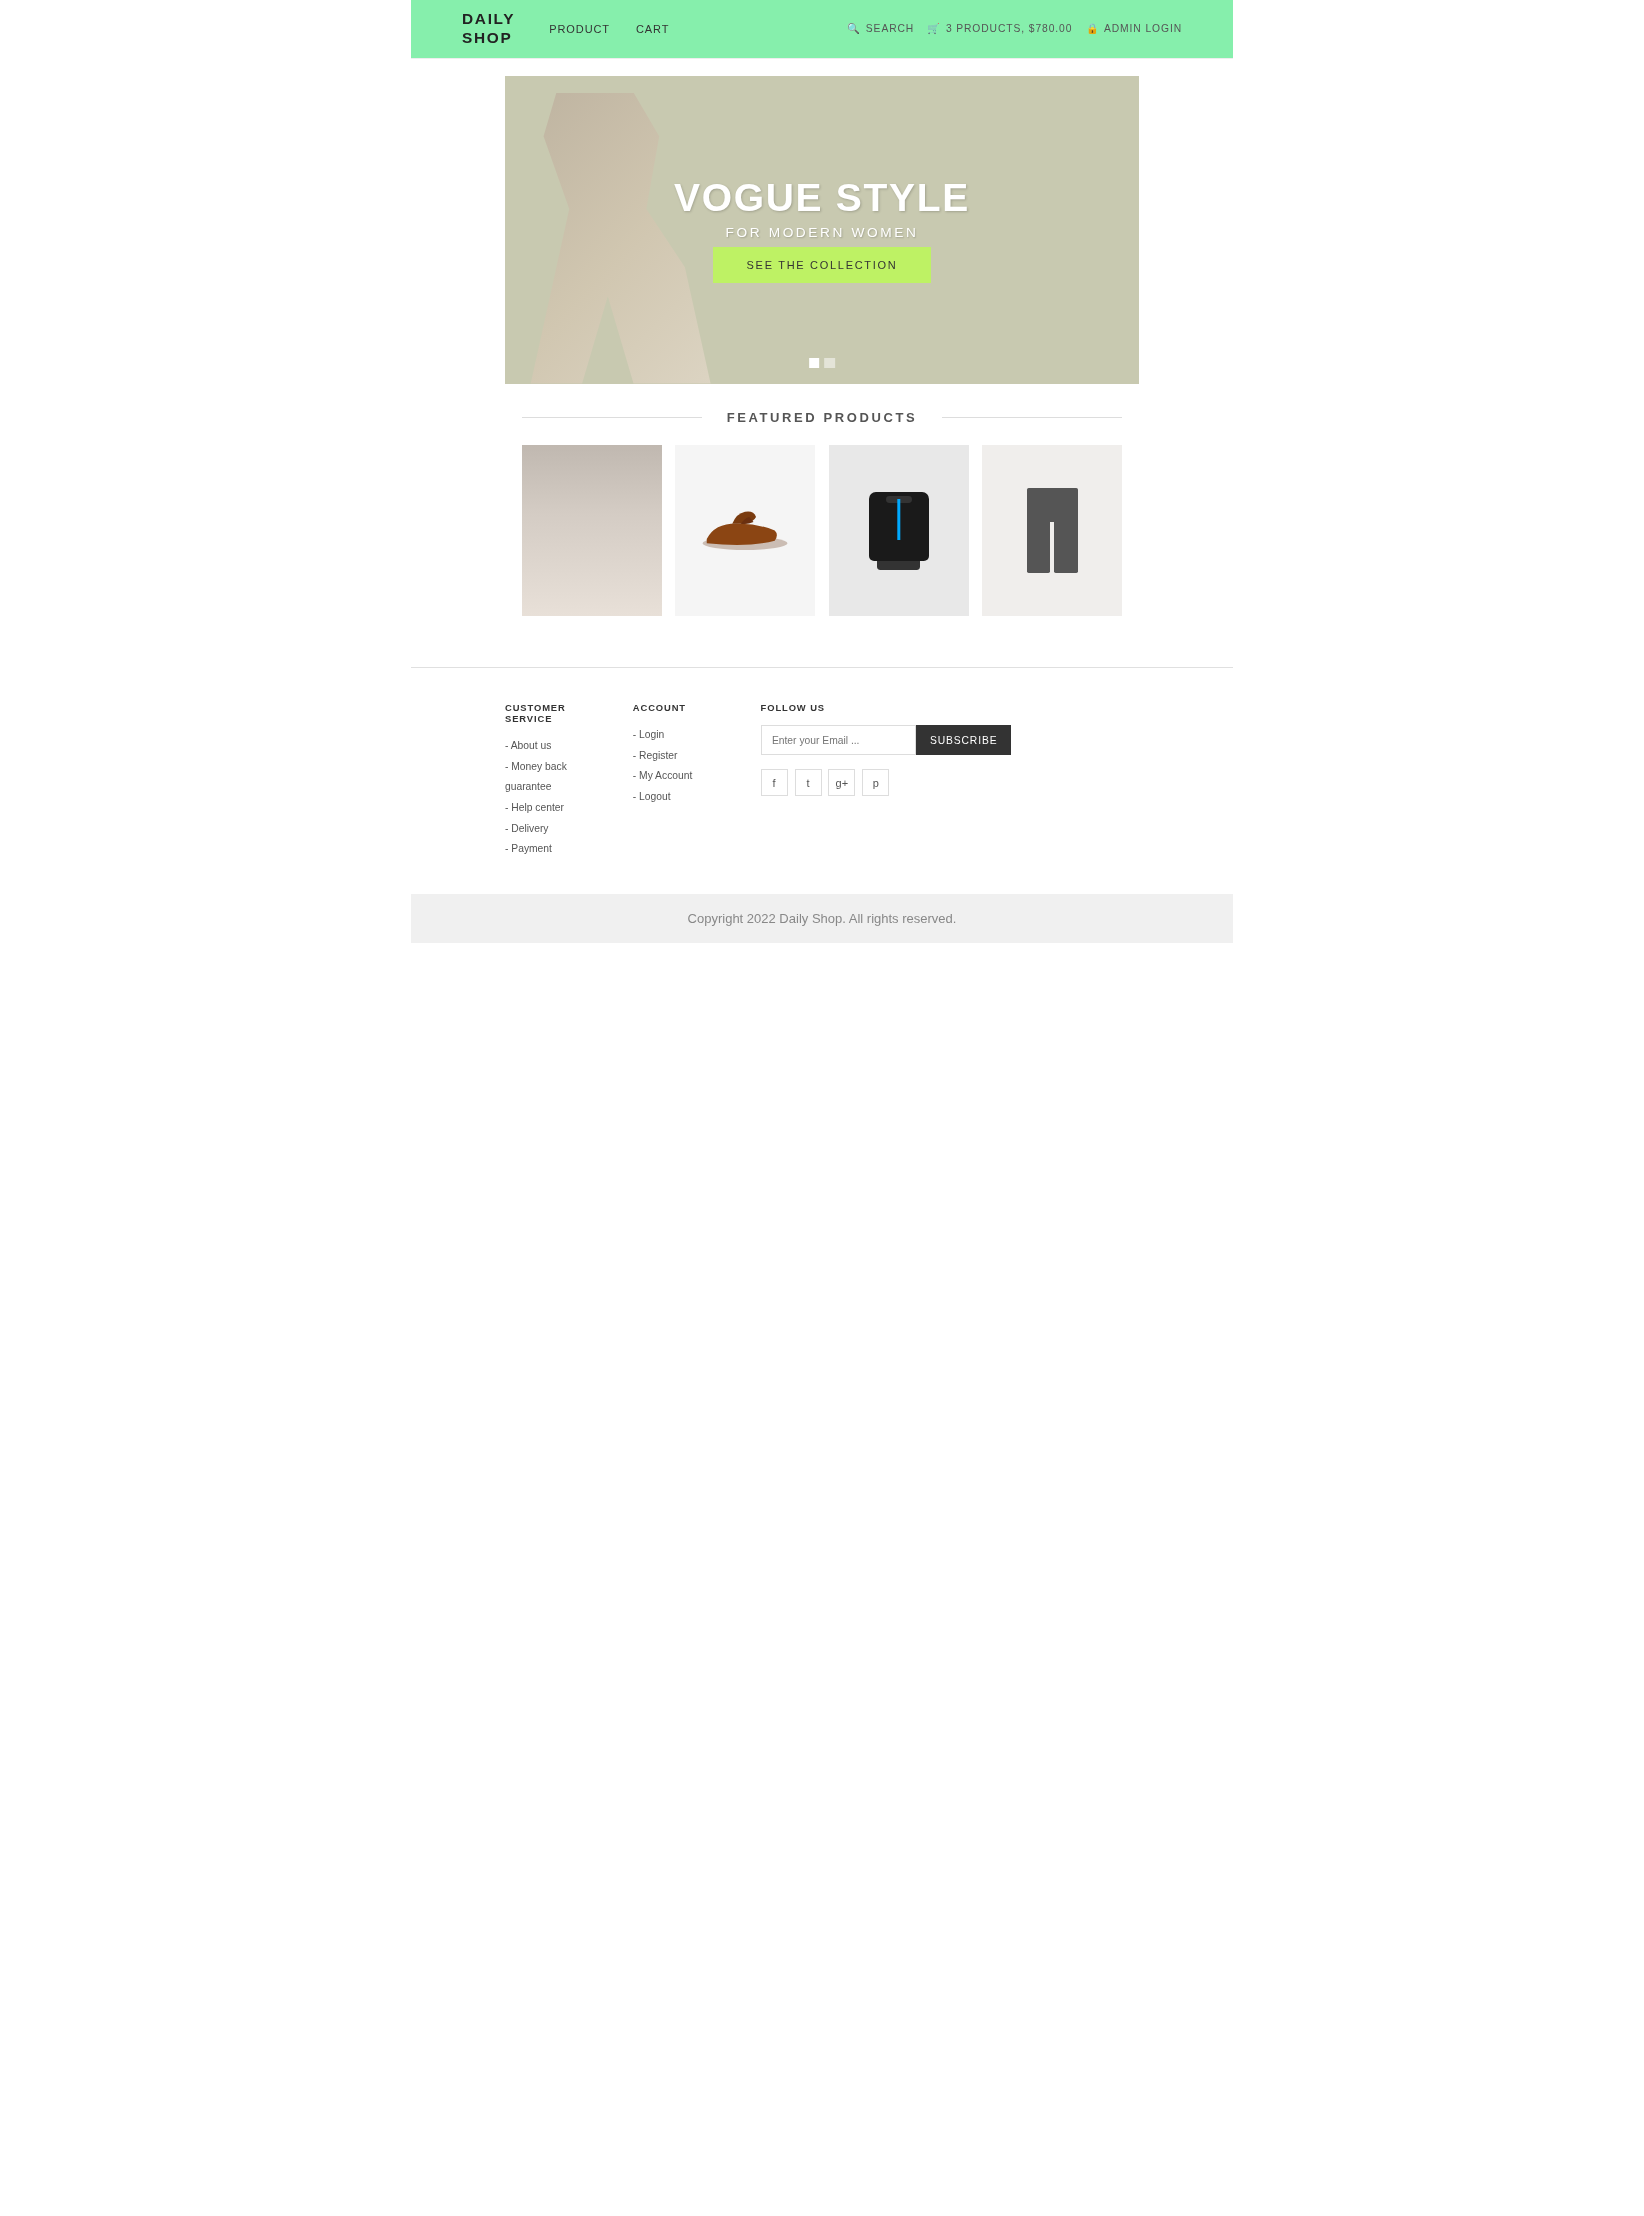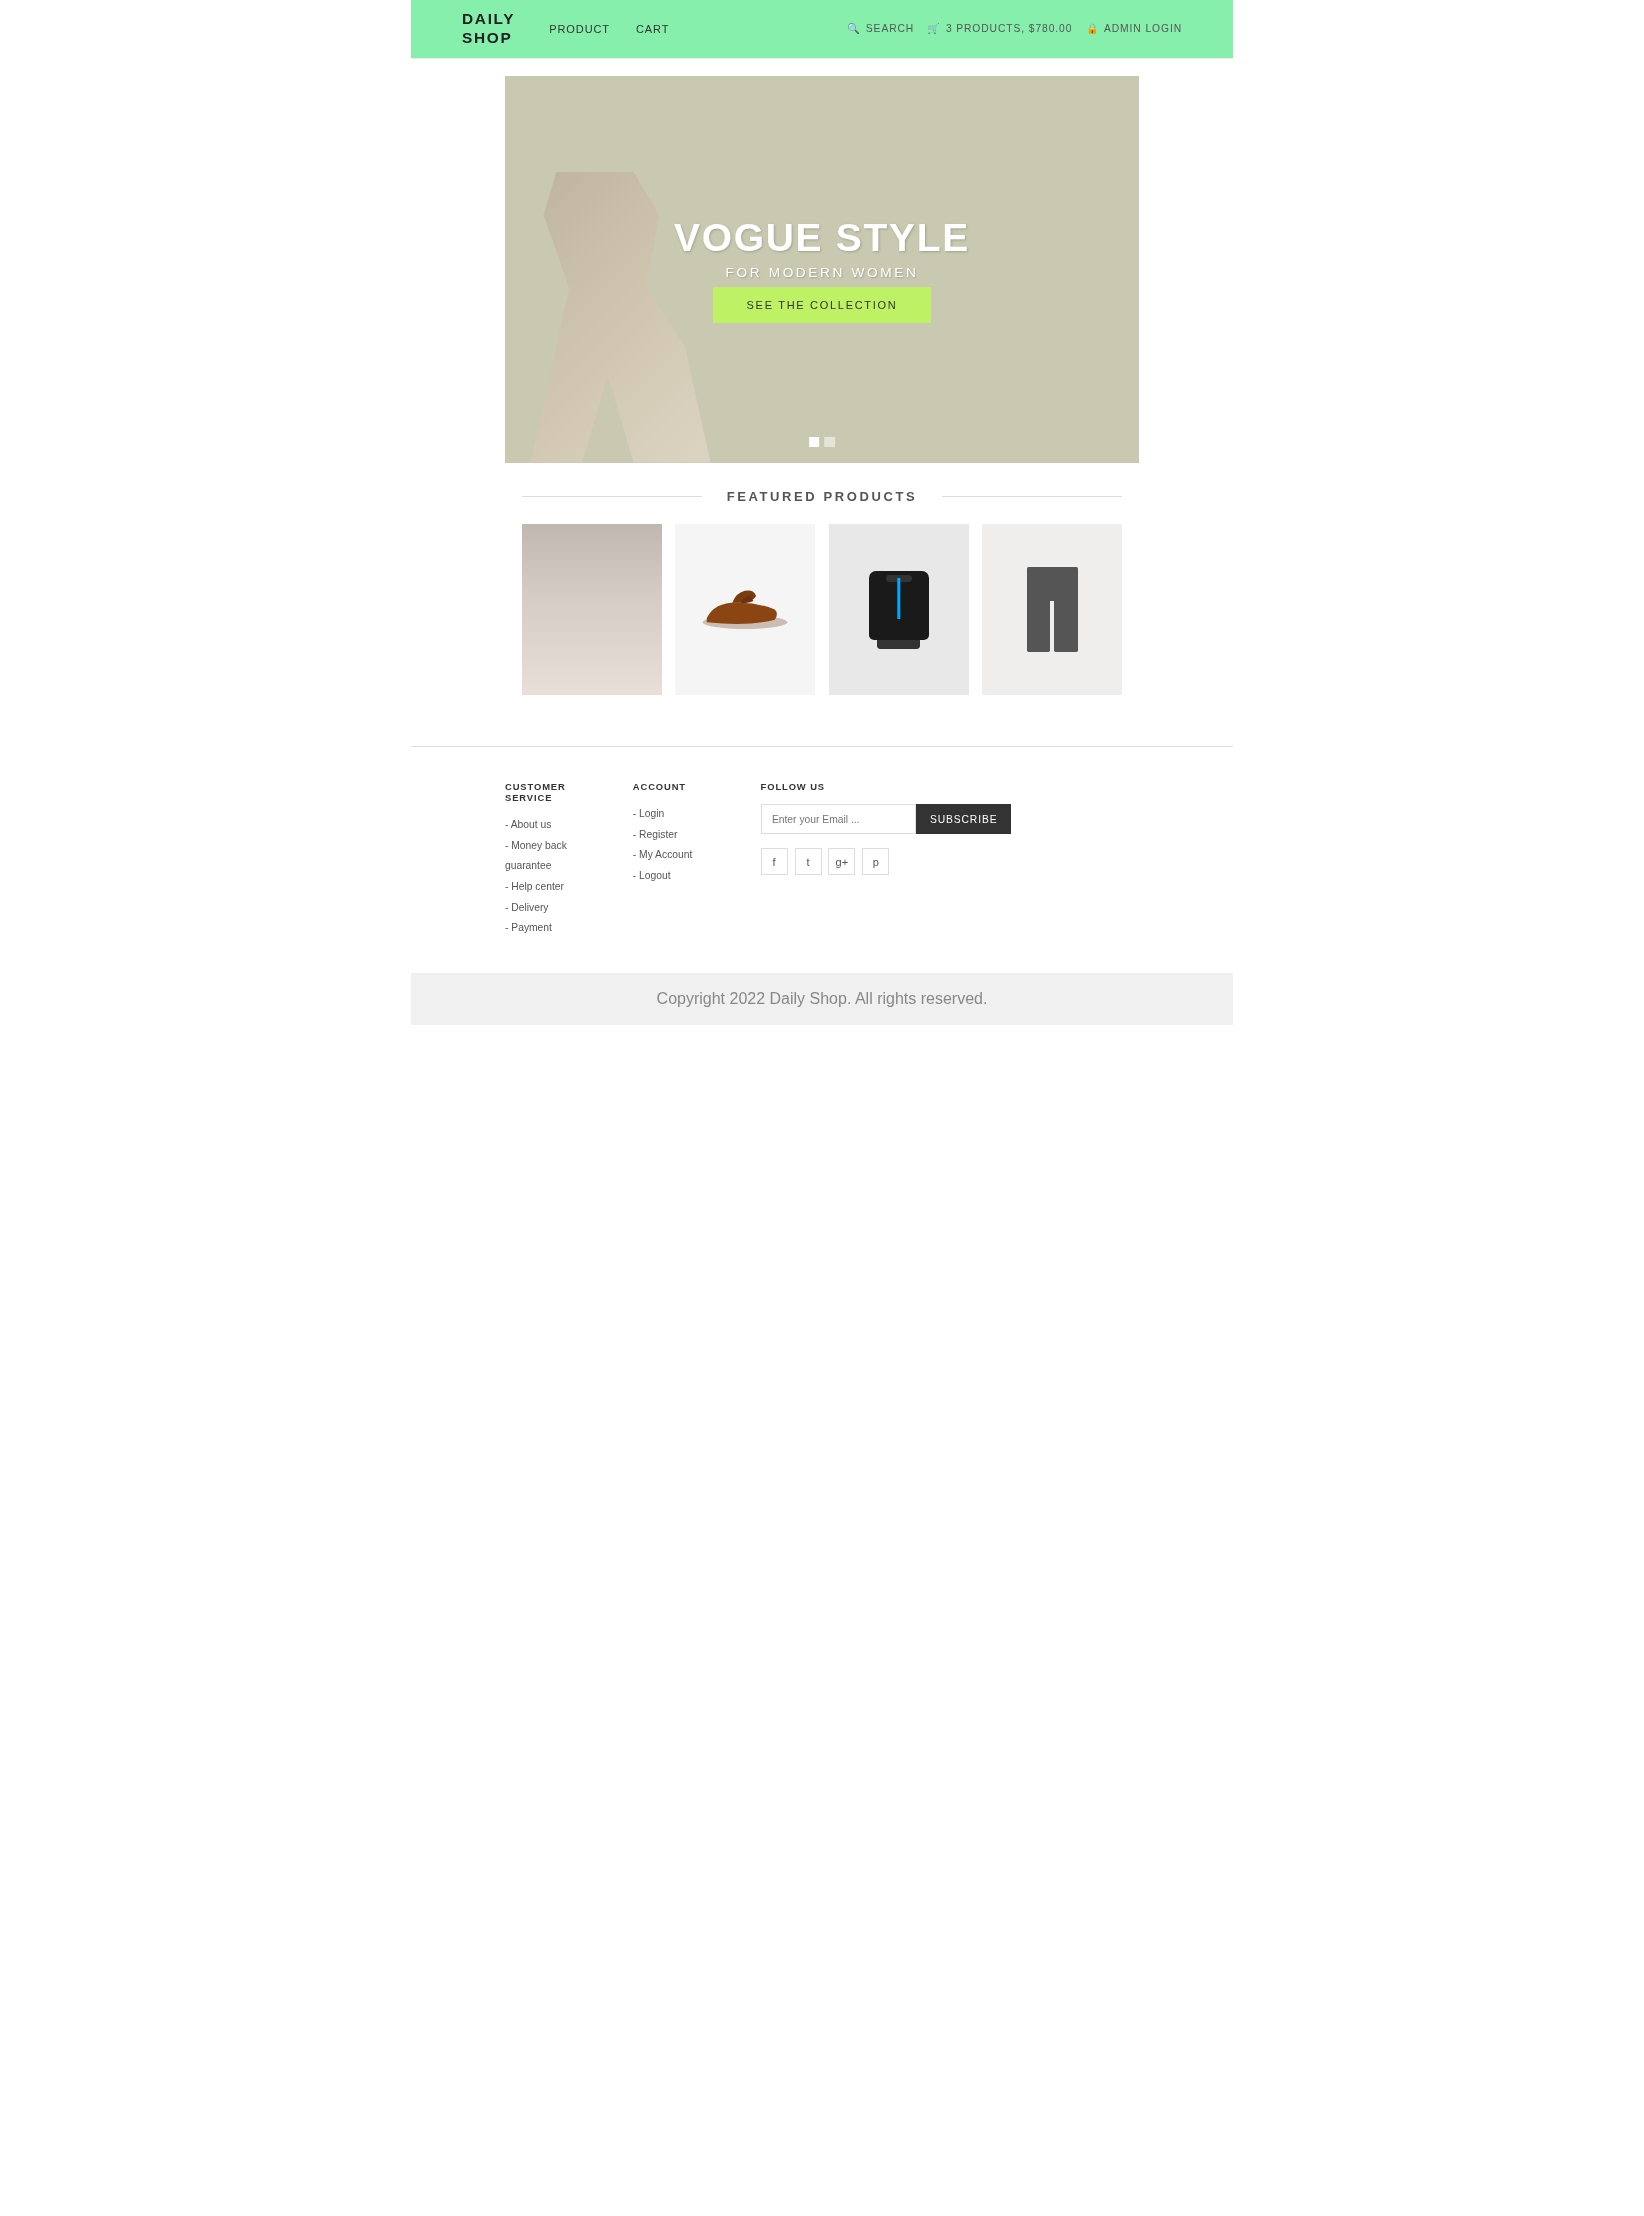--- a/index.html
+++ b/index.html
@@ -71,21 +71,21 @@
       background: none;
       border: none;
       cursor: pointer;
       letter-spacing: 0.9px;
     }
 
     
     .hero {
       position: relative;
       width: 100%;
-      height: 387px;
+      height: 308px;
       background: #c8c9b0;
       overflow: hidden;
       display: flex;
       align-items: center;
       justify-content: center;
       margin: 17px auto;
       max-width: 634px;
     }
     .hero-content {
       text-align: center;
@@ -274,21 +274,21 @@
       text-decoration: none;
     }
 
     
     .footer-bottom {
       background: #f0f0f0;
       text-align: center;
       padding: 17px;
     }
     .footer-bottom-text {
-      font-size: 16px;
+      font-size: 13px;
       color: #888;
     }
 
     
     .page-wrapper {
       max-width: 822px;
       margin: 0 auto;
     }
   </style>
 </head>

